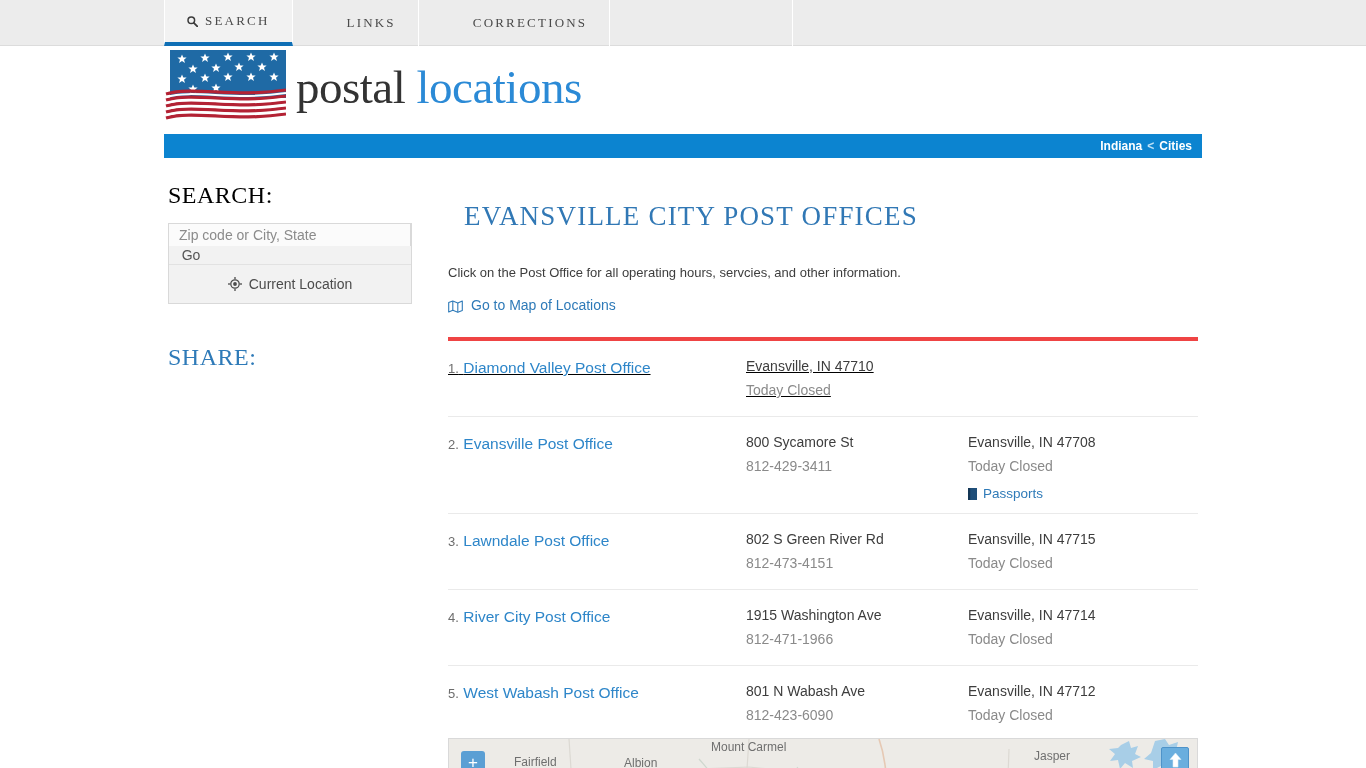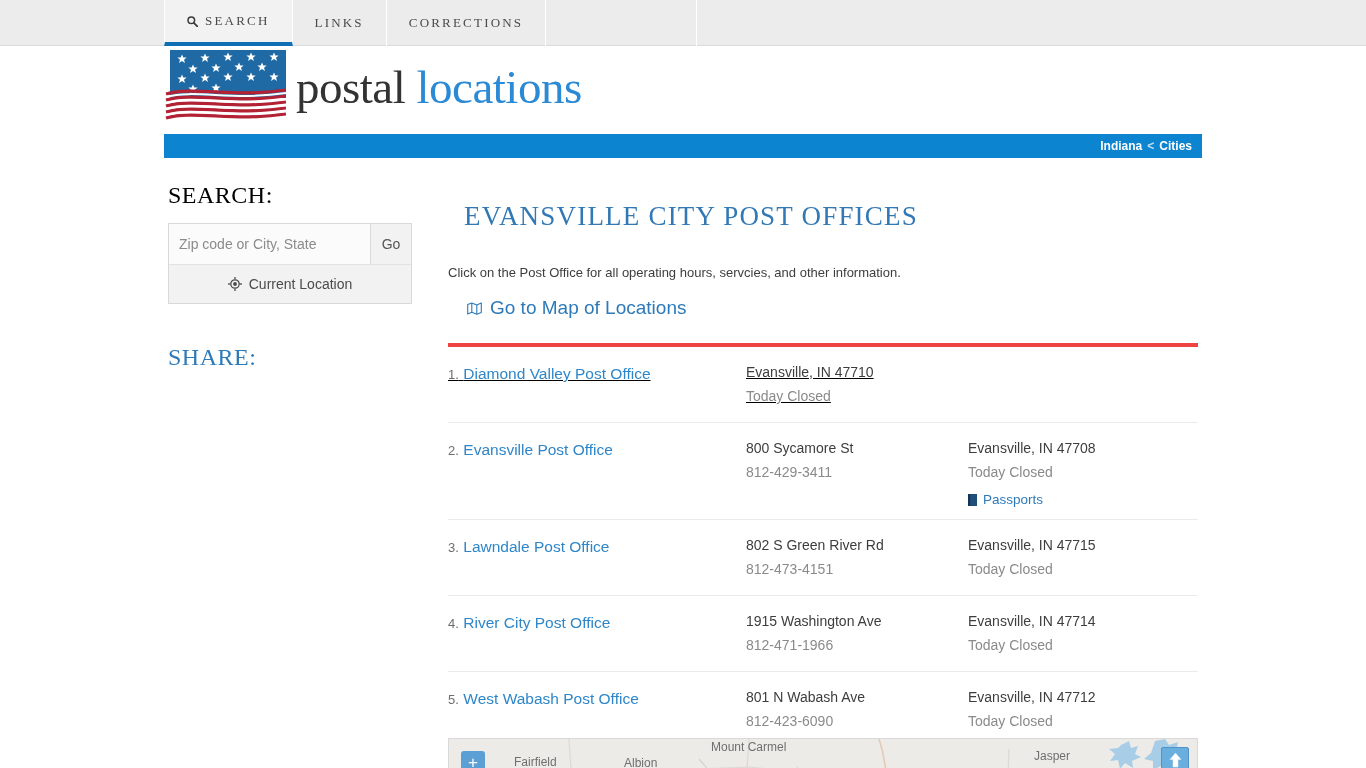--- a/index.html
+++ b/index.html
@@ -22,20 +22,21 @@
     background: #ececec;
     border-bottom: 1px solid #dcdcdc;
     box-sizing: border-box;
   }
   .nav-inner {
     position: absolute;
     left: 164px;
     top: 0;
     height: 46px;
     display: flex;
+    gap: 32px;
   }
   .nav-tab {
     height: 46px;
     display: flex;
     align-items: center;
     justify-content: center;
     padding: 0 22px;
     box-sizing: border-box;
     font-family: "Liberation Serif", serif;
     font-size: 13px;
@@ -140,20 +141,21 @@
   }
   .search-box {
     width: 244px;
     border: 1px solid #d9d9d9;
     background: #f2f2f2;
     box-sizing: border-box;
   }
   .search-row {
     display: flex;
     height: 40px;
+    flex-direction: column;
   }
   .search-input {
     flex: 1;
     border: 0;
     outline: none;
     background: #fbfbfb;
     padding: 0 10px;
     font-family: "Liberation Sans", sans-serif;
     font-size: 14px;
     color: #555;
@@ -208,26 +210,25 @@
   }
   .intro {
     font-size: 13px;
     color: #3d3d3d;
     margin: 31px 0 0 0;
     line-height: 20px;
   }
   .maplink {
     margin-top: 14px;
     display: flex;
-    align-items: center;
-    font-size: 19px;
+    align-items: flex-end;
+    font-size: 14px;
     color: #2e7ab8;
     cursor: pointer;
     width: max-content;
-    margin-left: 19px;
   }
   .maplink .mi { margin-right: 8px; display: flex; }
 
   .list { margin-top: 24px; }
   .row {
     display: flex;
     border-top: 1px solid #eaeaea;
     padding: 14px 0 12px 0;
     min-height: 48px;
     box-sizing: border-box;

